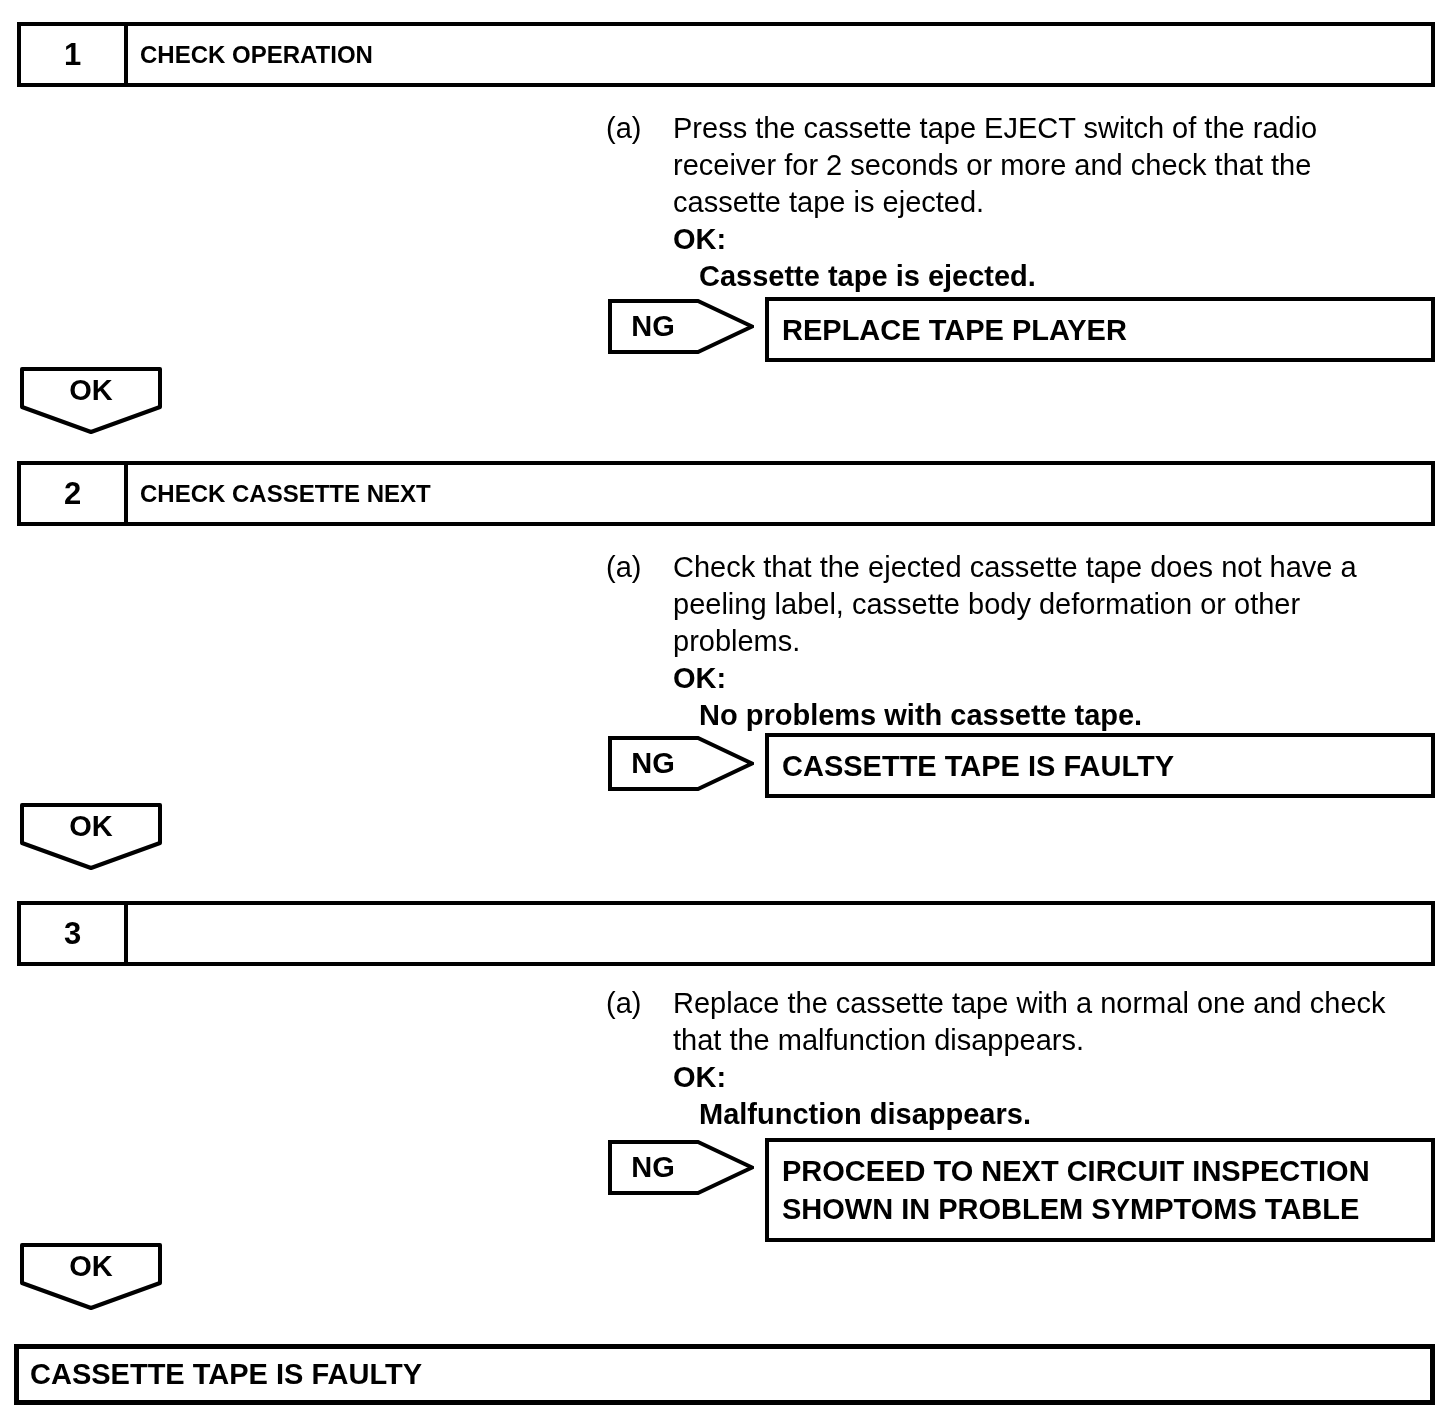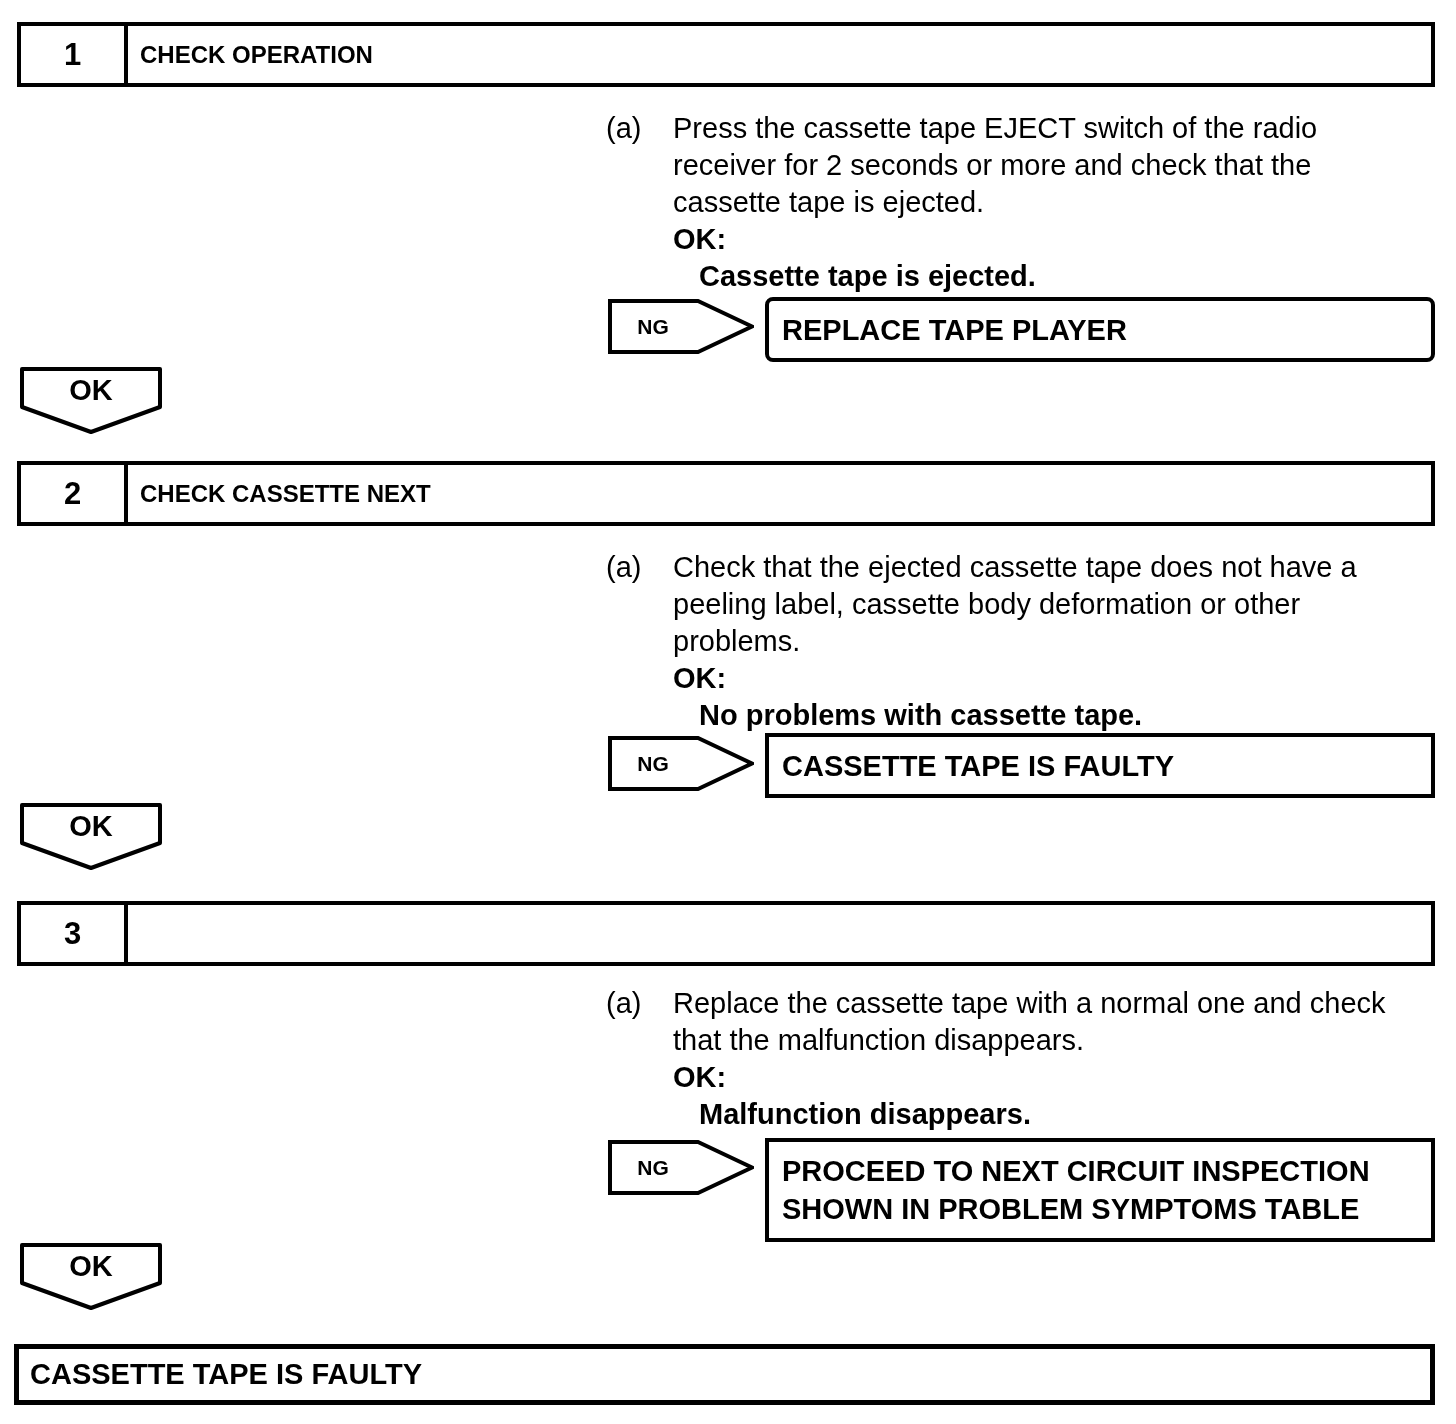--- a/index.html
+++ b/index.html
@@ -79,21 +79,21 @@
   .ng-label {
     position: absolute;
     left: 0;
     top: 0;
     width: 90px;
     height: 55px;
     display: flex;
     align-items: center;
     justify-content: center;
     font-weight: bold;
-    font-size: 21px;
+    font-size: 29px;
   }
   .ng-box {
     position: absolute;
     left: 765px;
     width: 670px;
     border: 4px solid #000;
     box-sizing: border-box;
     background: #fff;
     display: flex;
     align-items: center;
@@ -163,21 +163,21 @@
       <div class="ok-cond">Cassette tape is ejected.</div>
     </div>
   </div>
 
   <div class="ng-tag" style="top:299px;">
     <svg width="146" height="55" viewBox="0 0 146 55">
       <polygon points="2,2 90,2 144,27.5 90,53 2,53" fill="#ffffff" stroke="#000000" stroke-width="4" stroke-linejoin="miter"></polygon>
     </svg>
     <span class="ng-label">NG</span>
   </div>
-  <div class="ng-box single" style="top:297px;border-radius:8px;">
+  <div class="ng-box single" style="top:297px;">
     <span class="ng-result">REPLACE TAPE PLAYER</span>
   </div>
 
   <div class="ok-tag" style="top:367px;">
     <svg width="142" height="68" viewBox="0 0 142 68">
       <polygon points="2,2 140,2 140,40 71,65 2,40" fill="#ffffff" stroke="#000000" stroke-width="4" stroke-linejoin="round"></polygon>
     </svg>
     <span class="ok-label">OK</span>
   </div>
 

